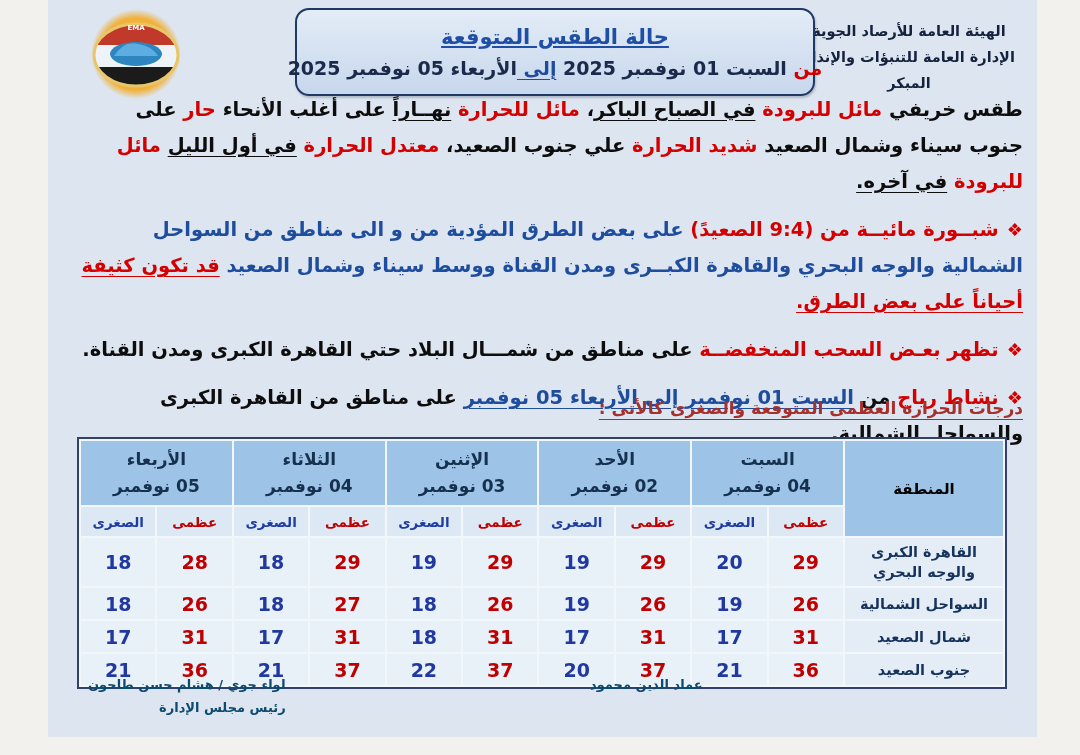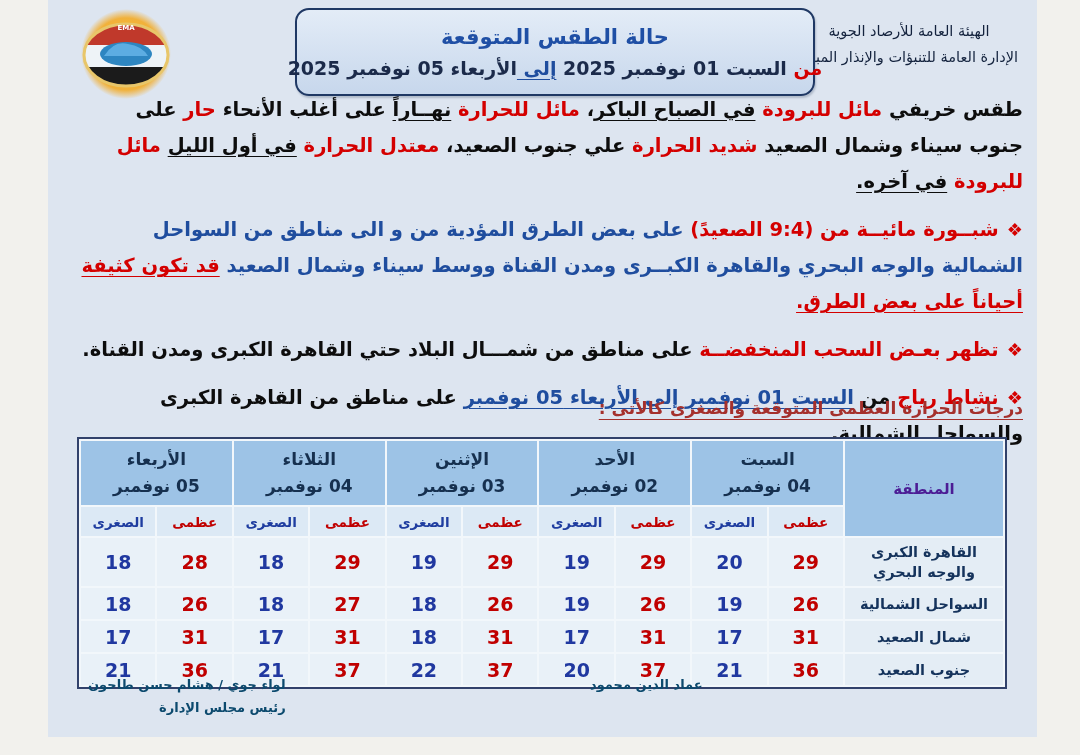--- a/index.html
+++ b/index.html
@@ -10,32 +10,32 @@
     -webkit-font-smoothing:antialiased;
   }
   .page{
     position:absolute;left:48px;top:0;width:989px;height:737px;
     background:#dde5f0;direction:rtl;
   }
   
   .hdr{position:absolute;top:0;right:0;left:0;height:102px;}
   .org{
     position:absolute;top:18px;right:8px;width:240px;text-align:center;
-    color:#13223d;font-weight:normal;font-size:14.5px;line-height:26px;
+    color:#13223d;font-weight:bold;font-size:14.5px;line-height:26px;
   }
   .titlebox{
     position:absolute;top:8px;right:222px;width:516px;height:84px;
     background:linear-gradient(#e3ecf7,#c7d7ec);
     border:2px solid #1f3864;border-radius:14px;
     display:flex;flex-direction:column;justify-content:center;align-items:center;
     box-shadow:1px 2px 2px rgba(40,60,90,.25);
   }
-  .titlebox .t1{color:#1f4fa5;font-weight:bold;font-size:21px;}
+  .titlebox .t1{color:#1f4fa5;font-weight:bold;font-size:21px;text-decoration:underline;}
   .titlebox .t2{margin-top:8px;font-weight:bold;font-size:19px;color:#1b2a4a;white-space:nowrap;}
-  .logo{position:absolute;top:8px;left:8px;width:140px;height:92px;}
+  .logo{position:absolute;top:8px;left:18px;width:140px;height:92px;}
   
   .content{position:absolute;top:88px;right:0;left:0;padding:4px 14px 0 30px;}
   .para{
     font-weight:bold;font-size:19.5px;line-height:36px;color:#0d0d0d;
     text-align:right;margin:0 0 12px 0;
   }
   .para.first{padding-left:6px;}
   .bullet{color:#d40000;font-size:18px;margin-left:2px;}
   .seg-k{color:#0d0d0d;} .seg-r{color:#d40000;} .seg-b{color:#1f4d9e;}
   .seg-u{text-decoration:underline;text-underline-offset:4px;}
@@ -46,21 +46,21 @@
     text-decoration:underline;text-underline-offset:5px;
   }
   table.temps{
     position:absolute;top:437px;right:30px;width:930px;
     border-collapse:separate;border-spacing:2px;
     background:#f2f7fb;border:2px solid #31416b;
     table-layout:fixed;
   }
   table.temps th,table.temps td{padding:0;text-align:center;vertical-align:middle;}
   .day-h{background:#9dc3e6;color:#16304f;font-weight:bold;font-size:17px;height:64px;line-height:27px;}
-  .region-h{background:#9dc3e6;color:#4c1d95;font-weight:bold;font-size:15px;width:158px;}
+  .region-h{background:#9dc3e6;color:#000000;font-weight:bold;font-size:15px;width:158px;}
   .sub-h{background:#dce9f5;font-weight:bold;font-size:13.5px;height:29px;margin-left:28px;}
   .sub-h.mx{color:#c00000;} .sub-h.mn{color:#1f3da0;}
   td.num{background:#e9f1f8;font-weight:bold;font-size:19px;height:31px;}
   td.num.mx{color:#c00000;} td.num.mn{color:#2038a0;}
   td.region{background:#e4edf5;color:#15335c;font-weight:bold;font-size:14.5px;line-height:20px;padding:2px 4px;}
   tr.tall td{height:48px;}
   
   .footer{
     position:absolute;bottom:12px;right:0;left:0;height:52px;
     display:flex;justify-content:space-between;padding:0 30px 0 40px;

